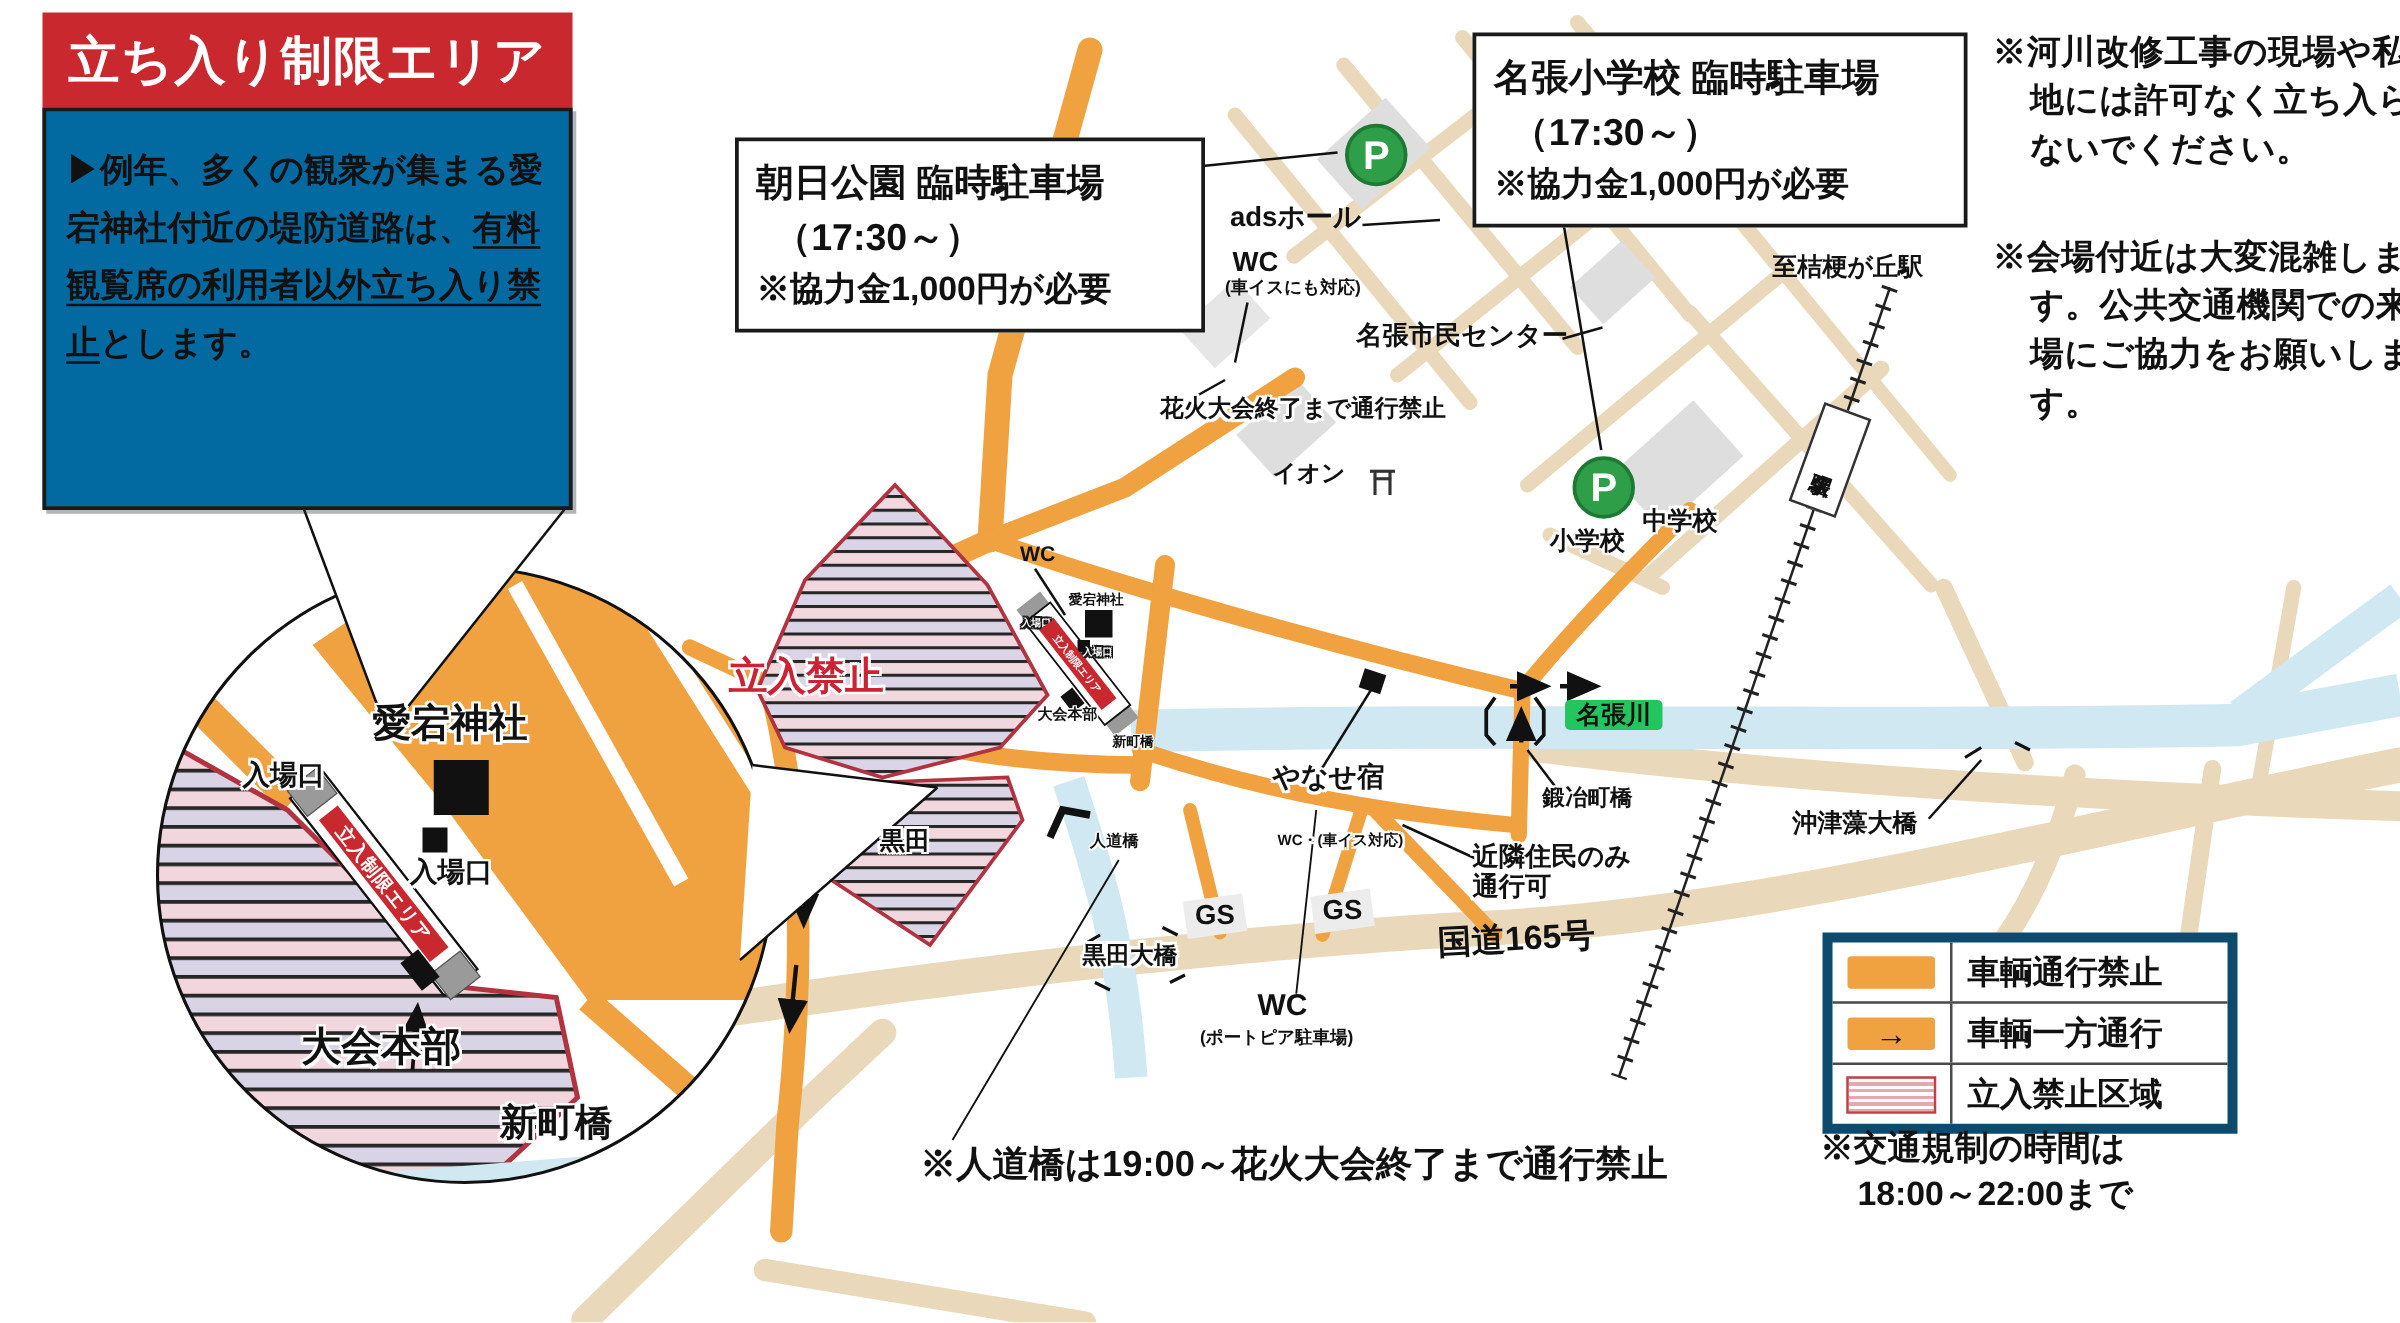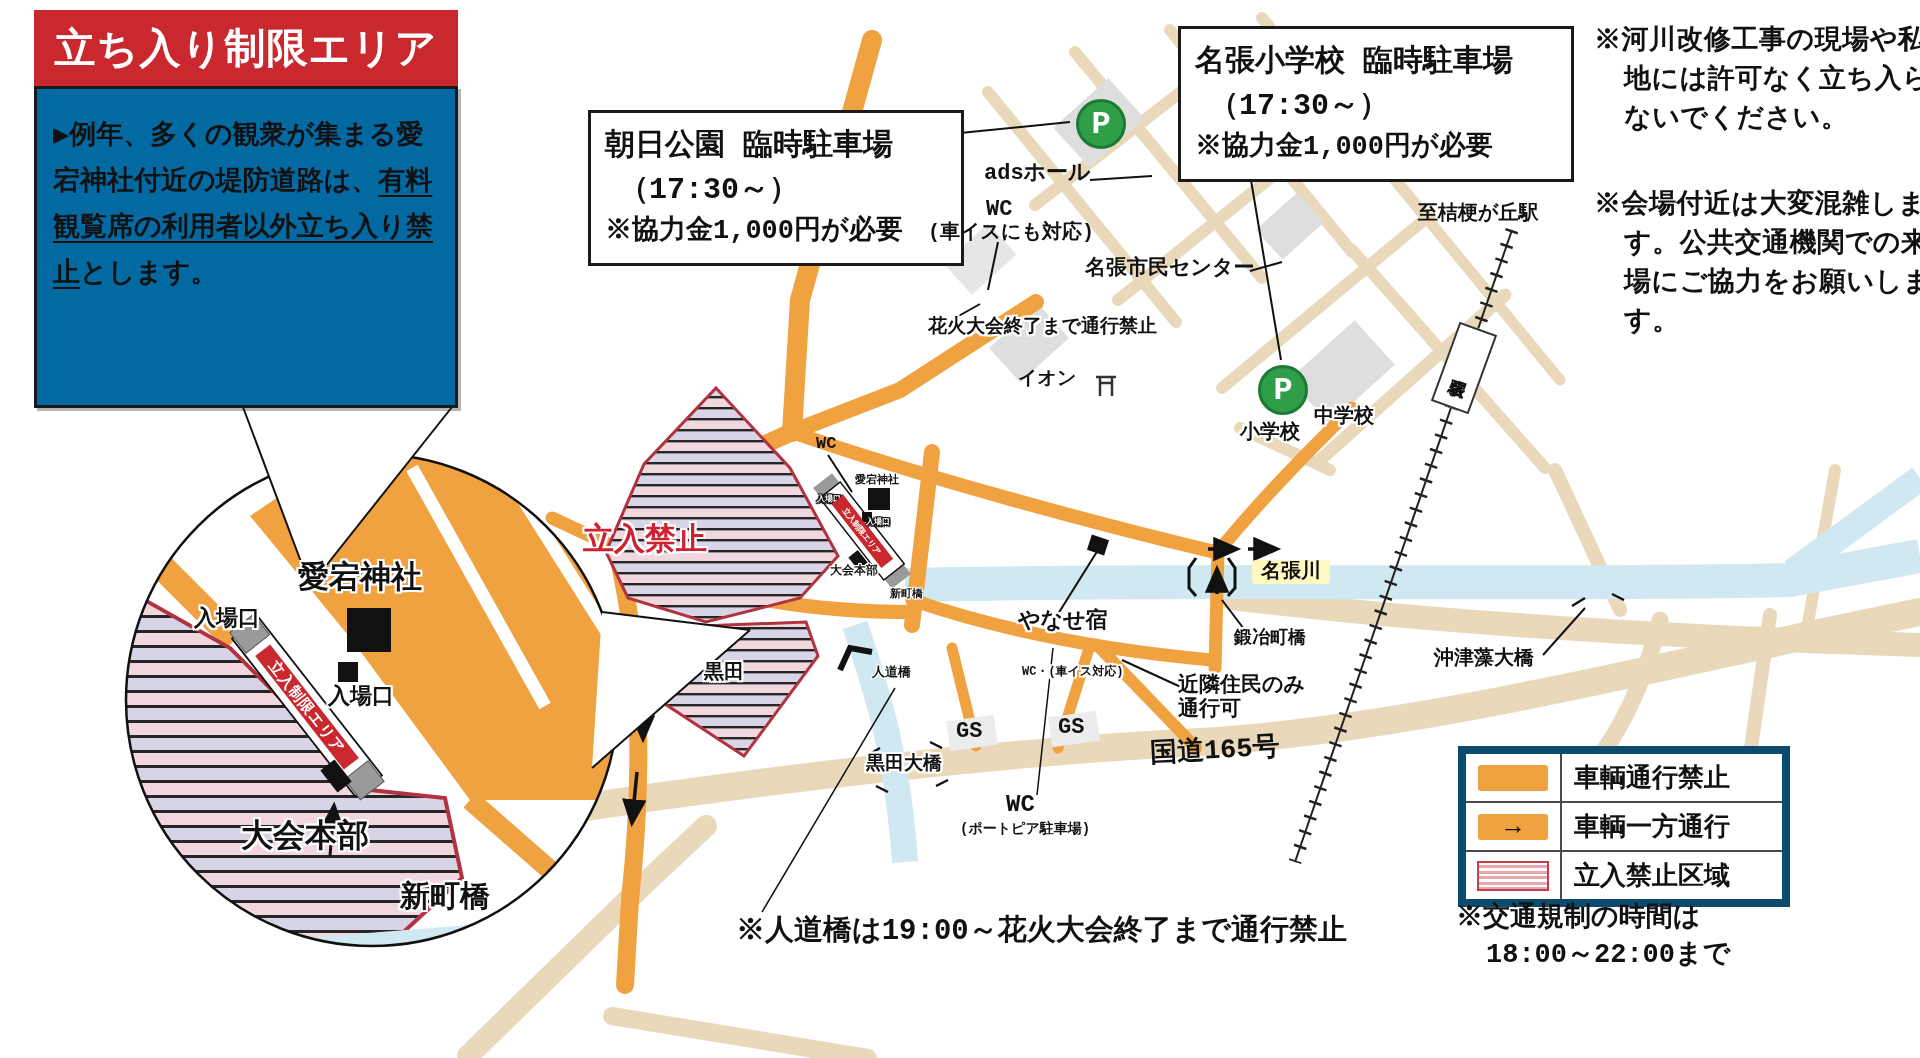--- a/index.html
+++ b/index.html
@@ -1,17 +1,17 @@
 <!DOCTYPE html>
 <html><head>
 <meta charset="utf-8">
 <style>
   html,body{margin:0;padding:0;background:#fff}
   #canvas{position:relative;width:1920px;height:1058px;background:#fff;overflow:hidden;
-          font-family:Liberation Mono, monospace;color:#111}
+          font-family:Liberation Sans, sans-serif;color:#111}
   .abs{position:absolute}
   .lbl{position:absolute;font-weight:bold;color:#111;white-space:nowrap;line-height:1.12}
   .halo{text-shadow:-2px -2px 0 #fff,2px -2px 0 #fff,-2px 2px 0 #fff,2px 2px 0 #fff,-2px 0 0 #fff,2px 0 0 #fff,0 -2px 0 #fff,0 2px 0 #fff}
   .halo-sm{text-shadow:-1px -1px 0 #fff,1px -1px 0 #fff,-1px 1px 0 #fff,1px 1px 0 #fff,-1px 0 0 #fff,1px 0 0 #fff,0 -1px 0 #fff,0 1px 0 #fff}
   .halo-dark{color:#fff;text-shadow:-1.5px -1.5px 0 #111,1.5px -1.5px 0 #111,-1.5px 1.5px 0 #111,1.5px 1.5px 0 #111,-1.5px 0 0 #111,1.5px 0 0 #111,0 -1.5px 0 #111,0 1.5px 0 #111}
   
   .info-banner{left:34px;top:10px;width:424px;height:76px;background:#c8282e;color:#fff;
       font-size:41px;font-weight:bold;display:flex;align-items:center;justify-content:center;letter-spacing:1px}
   .info-box{left:34px;top:86px;width:424px;height:322px;background:#0369a1;border:3px solid #1a1a1a;
       box-shadow:3px 3px 0 rgba(40,40,40,.35);box-sizing:border-box;padding:24px 16px 0 16px;
@@ -41,21 +41,21 @@
   
   .picon{position:absolute;width:50px;height:50px;border-radius:50%;background:#2f9e48;border:3px solid #1d7a33;
      color:#fff;font-size:32px;font-weight:bold;display:flex;align-items:center;justify-content:center;box-sizing:border-box}
   
   .stbox{position:absolute;left:1444px;top:326px;width:36px;height:80px;background:#fff;border:2px solid #333;
      transform:rotate(20deg);display:flex;align-items:center;justify-content:center;
      writing-mode:vertical-rl;font-size:17px;font-weight:bold;letter-spacing:1px}
   
   .ribbon{position:absolute;background:#c8282e;color:#fff;font-weight:bold;display:flex;
      align-items:center;justify-content:center;white-space:nowrap}
-  .pill{background:#fef9c3;border-radius:4px;padding:1px 9px}
+  .pill{background:#22c55e;border-radius:4px;padding:1px 9px}
 </style>
 </head>
 <body>
 
 <div id="canvas">
 
   <svg class="abs" style="left:0;top:0" width="1920" height="1058" viewBox="0 0 1920 1058">
     <defs>
       <marker id="arw" markerWidth="9" markerHeight="8" refX="6.5" refY="3.5" orient="auto">
         <path d="M0,0 L8,3.5 L0,7 z" fill="#111"></path>
@@ -284,21 +284,21 @@
 
   <div class="picon" style="left:1076px;top:99px">
       <span>P</span>
     </div>
   <div class="picon" style="left:1258px;top:365px">
       <span>P</span>
     </div>
 
   <div class="lbl" style="left:984px;top:162px;font-size:22px">adsホール</div>
   <div class="lbl" style="left:986px;top:198px;font-size:22px">WC</div>
-  <div class="lbl" style="left:928px;top:222px;font-size:20px">(車イスにも対応)</div>
+  <div class="lbl" style="left:980px;top:222px;font-size:14px">(車イスにも対応)</div>
   <div class="lbl" style="left:1085px;top:257px;font-size:21px">名張市民センター</div>
   <div class="lbl halo" style="left:928px;top:317px;font-size:19px">花火大会終了まで通行禁止</div>
   <div class="lbl" style="left:1018px;top:369px;font-size:19px">イオン</div>
   <div class="lbl halo" style="left:1240px;top:422px;font-size:20px">小学校</div>
   <div class="lbl halo" style="left:1314px;top:406px;font-size:20px">中学校</div>
   <div class="lbl" style="left:1418px;top:203px;font-size:20px">至桔梗が丘駅</div>
   <div class="stbox">
       <span>名張駅</span>
     </div>
 

